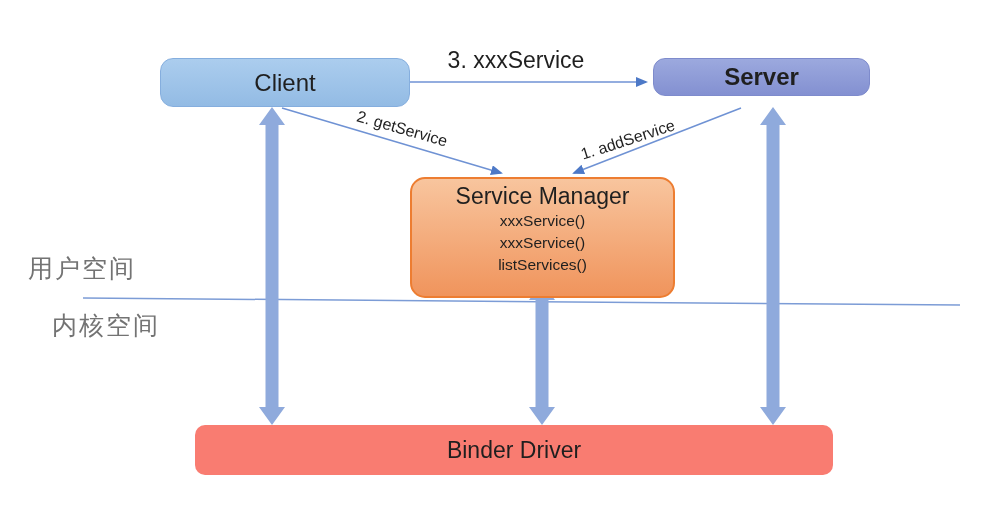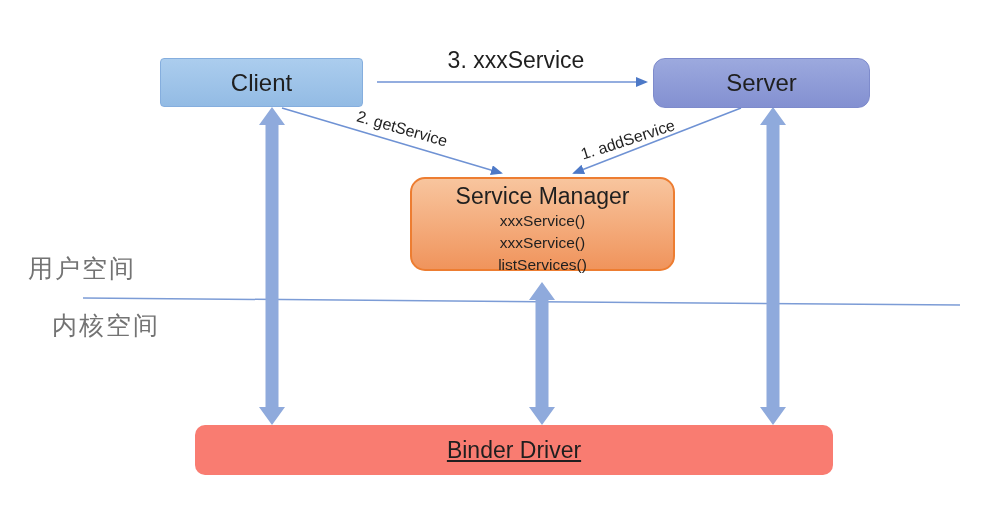--- a/index.html
+++ b/index.html
@@ -10,46 +10,46 @@
     font-family:"Liberation Sans", sans-serif;
     overflow:hidden;
   }
   .node{
     position:absolute;
     display:flex;align-items:center;justify-content:center;
     color:#1f1f1f;
     box-sizing:border-box;
   }
   #client-box{
-    left:160px;top:58px;width:203px;height:49px;
+    left:160px;top:58px;width:250px;height:49px;
     background:linear-gradient(180deg,#abcdee 0%,#93bbe4 100%);
-    border:1px solid #85aede;border-radius:4px;
+    border:1px solid #85aede;border-radius:13px;
     font-size:24px;
   }
   #server-box{
-    left:653px;top:58px;width:217px;height:50px;
+    left:653px;top:58px;width:217px;height:38px;
     background:linear-gradient(180deg,#9ca9de 0%,#8390d1 100%);
     border:1px solid #7e8bcc;border-radius:12px;
     font-size:24px;
+    font-weight:bold;
   }
   #service-manager-box{
-    left:410px;top:177px;width:265px;height:94px;
+    left:410px;top:177px;width:265px;height:121px;
     background:linear-gradient(180deg,#f8c59e 0%,#f0945c 100%);
     border:2px solid #ed7d31;border-radius:15px;
     flex-direction:column;justify-content:flex-start;
     padding-top:3px;
   }
   #service-manager-box .sm-title{font-size:23px;line-height:28px;}
   #service-manager-box .sm-method{font-size:15.5px;line-height:22px;}
   #binder-driver-box{
     left:195px;top:425px;width:638px;height:50px;
     background:#f97c71;
     border-radius:10px;
     font-size:23px;
-    text-decoration:underline;
   }
   .edge-label{
     position:absolute;
     color:#1f1f1f;
     white-space:nowrap;
   }
   #label-xxxservice{
     left:516px;top:60px;
     transform:translate(-50%,-50%);
     font-size:23px;

